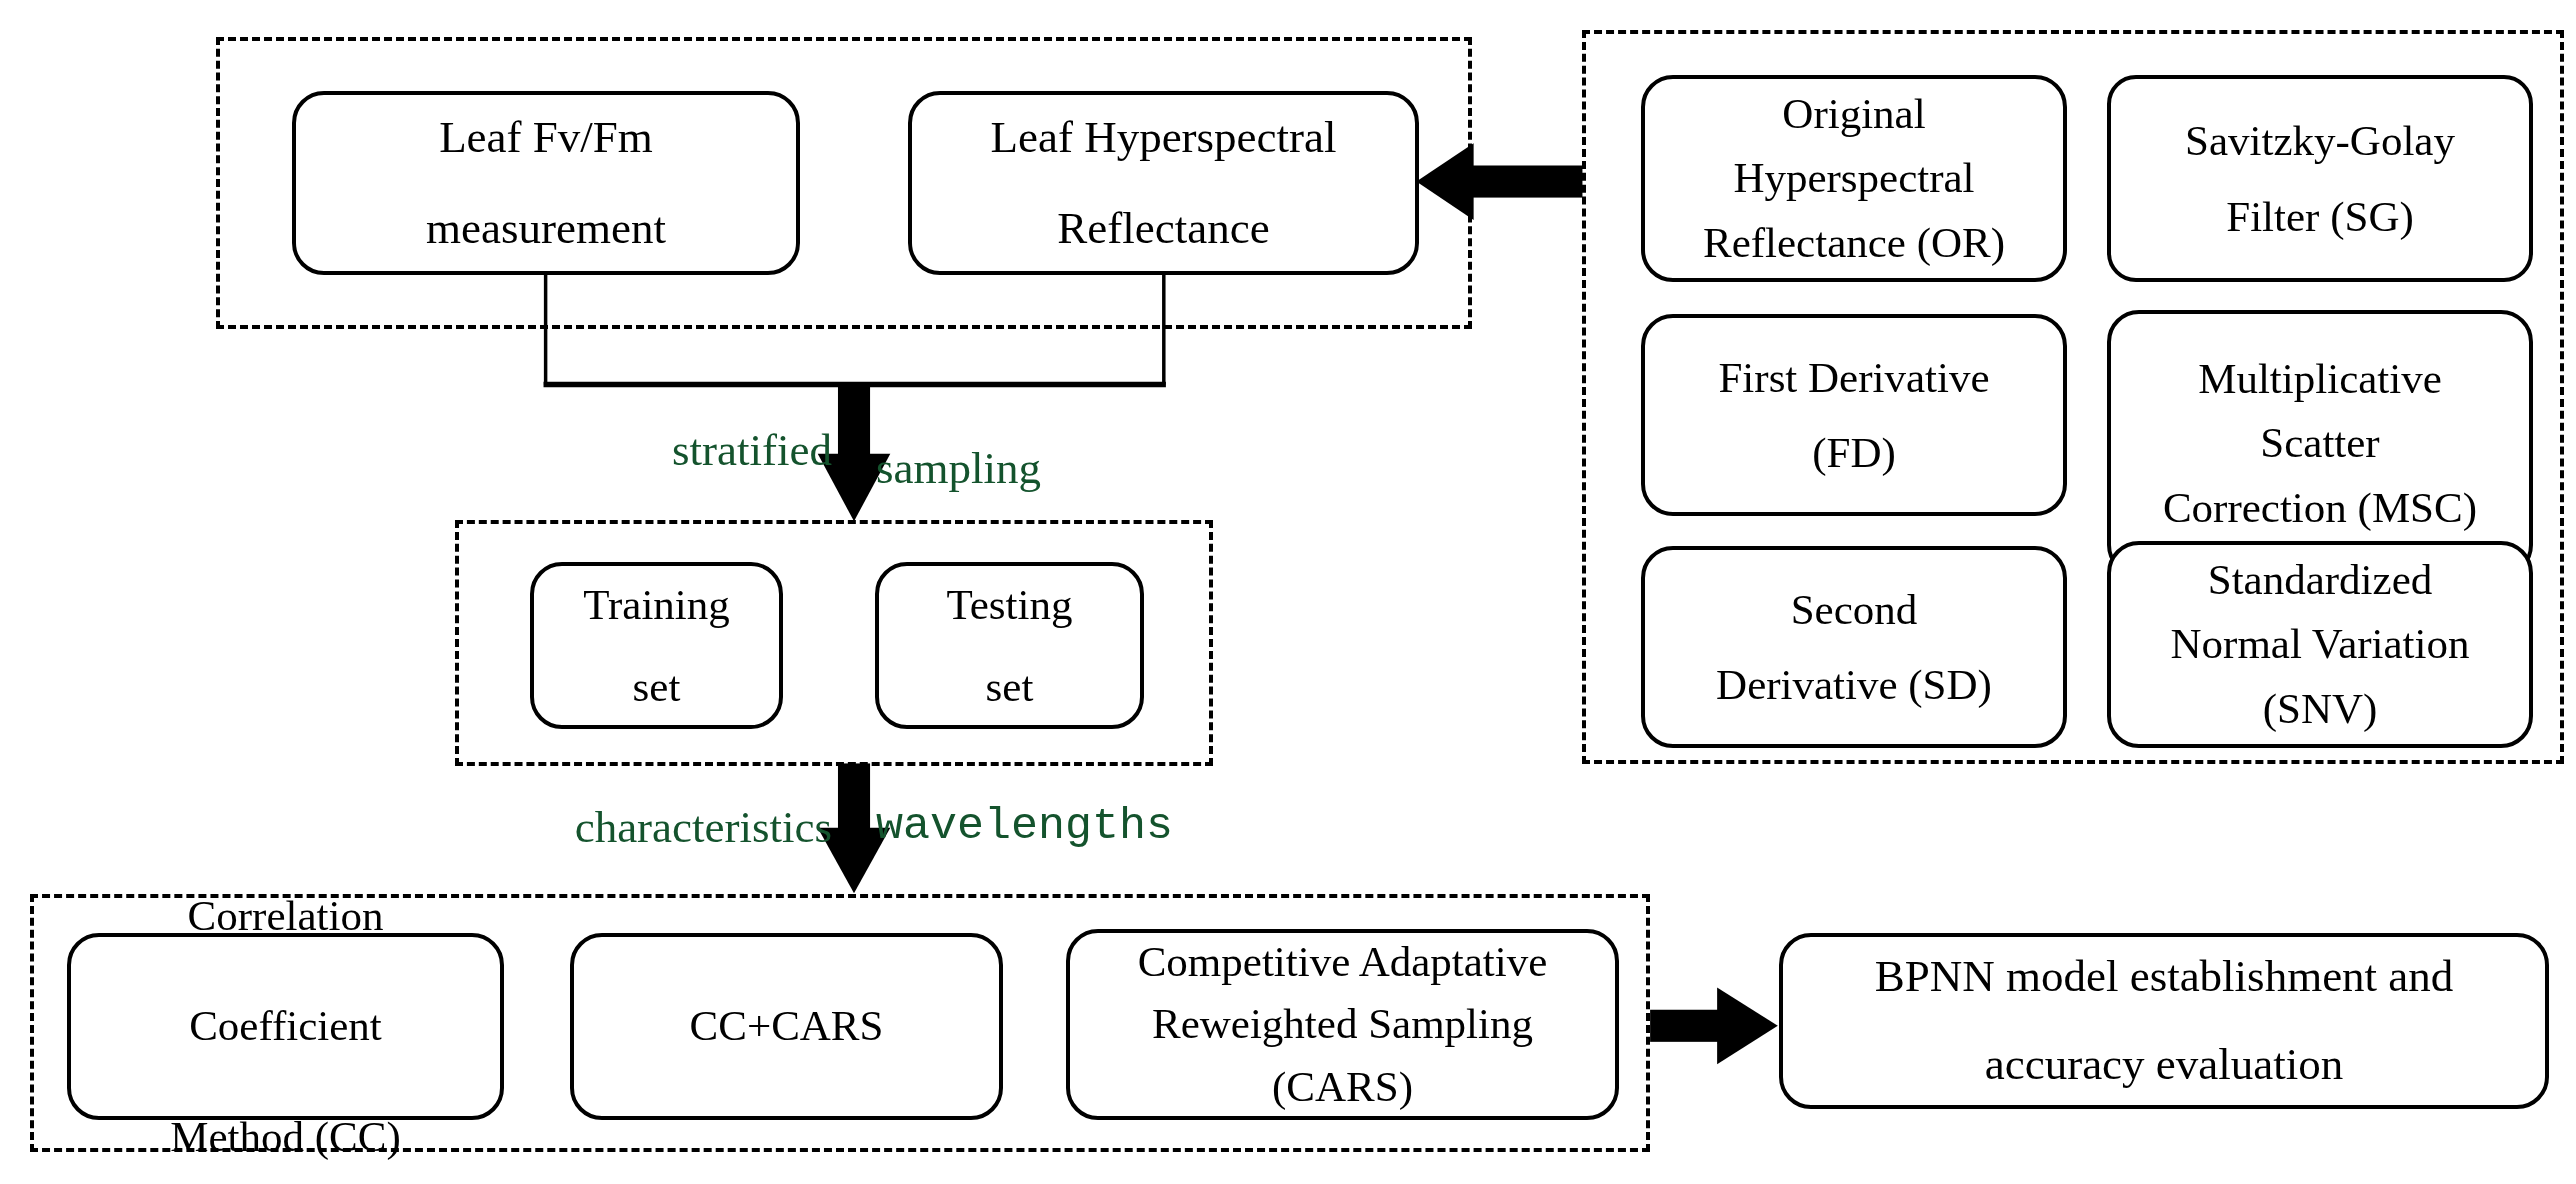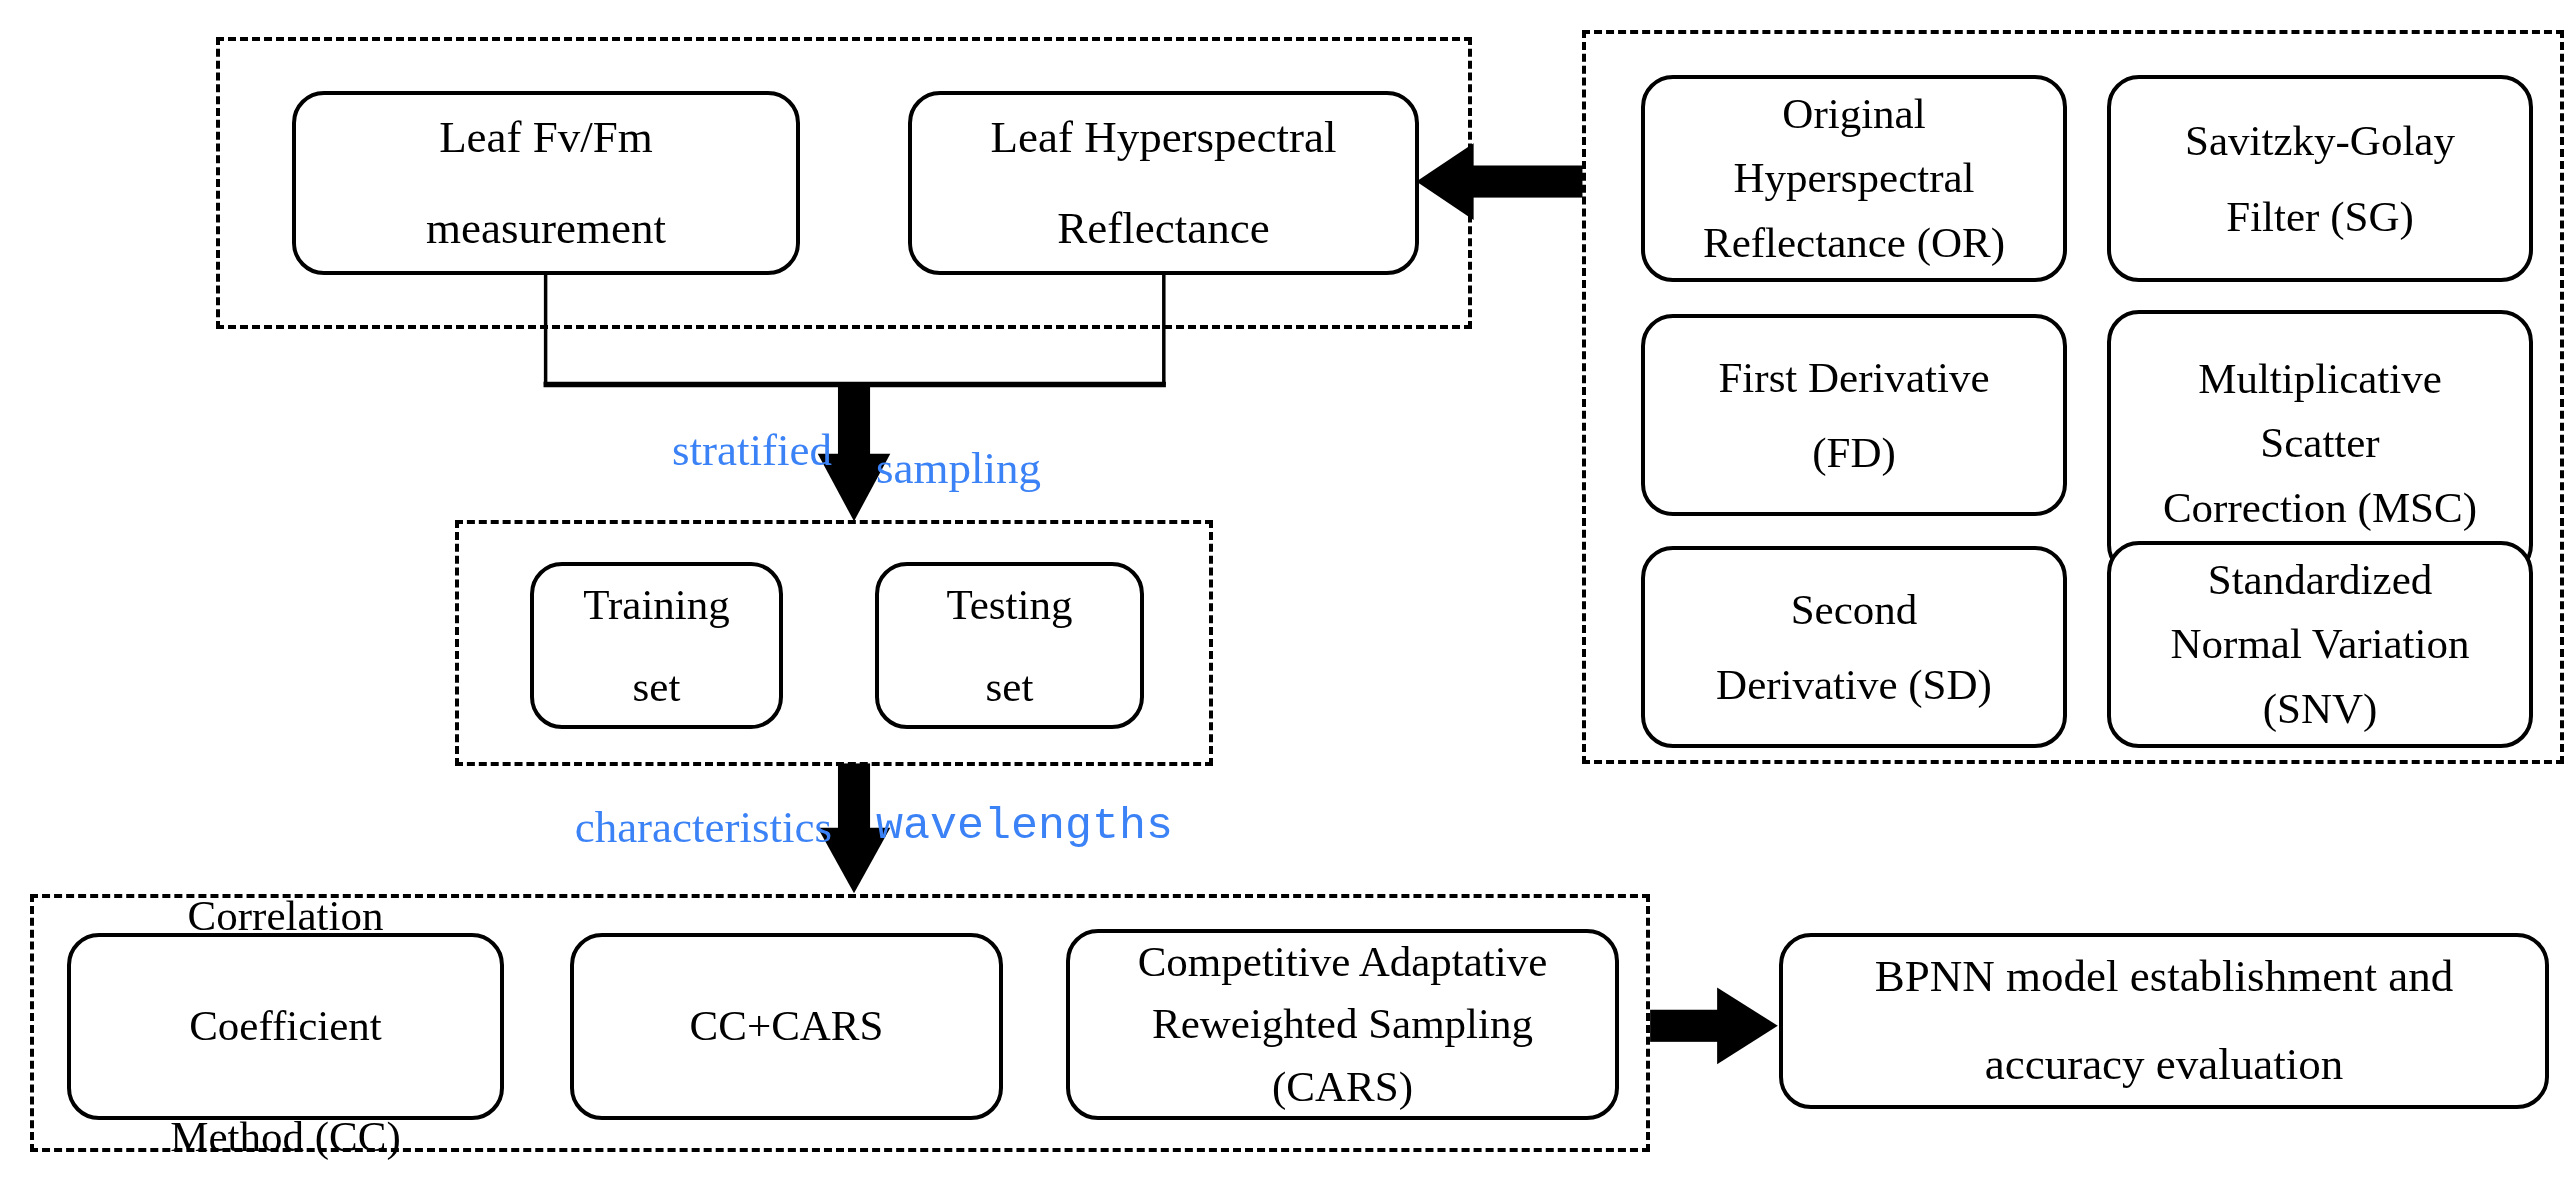--- a/index.html
+++ b/index.html
@@ -28,30 +28,30 @@
     display:flex;flex-direction:column;
     align-items:center;justify-content:center;
     text-align:center;
     z-index:3;
   }
   .alabel{
     position:absolute;
     z-index:4;
     font-size:45px;
     white-space:nowrap;
-    color:#3b82f6;
+    color:#14532d;
   }
   
   #g-measurement{left:216px;top:37px;width:1256px;height:292px;}
   #b-fvfm{left:292px;top:91px;width:508px;height:184px;font-size:45px;line-height:2.02;}
   #b-hyper{left:908px;top:91px;width:511px;height:184px;font-size:45px;line-height:2.02;}
   
   #g-preprocessing{left:1582px;top:30px;width:982px;height:734px;}
   #b-or {left:1641px;top:75px;width:426px;height:207px;font-size:43px;line-height:1.5;}
-  #b-sg {left:2107px;top:75px;width:426px;height:207px;font-size:43px;line-height:1.75;}
+  #b-sg {left:2107px;top:75px;width:426px;height:207px;font-size:43px;line-height:1.75;border-radius:29px;}
   #b-fd {left:1641px;top:314px;width:426px;height:202px;font-size:43px;line-height:1.75;}
   #b-msc{left:2107px;top:310px;width:426px;height:267px;font-size:43px;line-height:1.5;}
   #b-sd {left:1641px;top:546px;width:426px;height:202px;font-size:43px;line-height:1.75;}
   #b-snv{left:2107px;top:541px;width:426px;height:207px;font-size:43px;line-height:1.5;}
   
   #g-split{left:455px;top:520px;width:758px;height:246px;}
   #b-train{left:530px;top:562px;width:253px;height:167px;font-size:43px;line-height:1.9;}
   #b-test {left:875px;top:562px;width:269px;height:167px;font-size:43px;line-height:1.9;}
   
   #g-selection{left:30px;top:894px;width:1620px;height:258px;}

